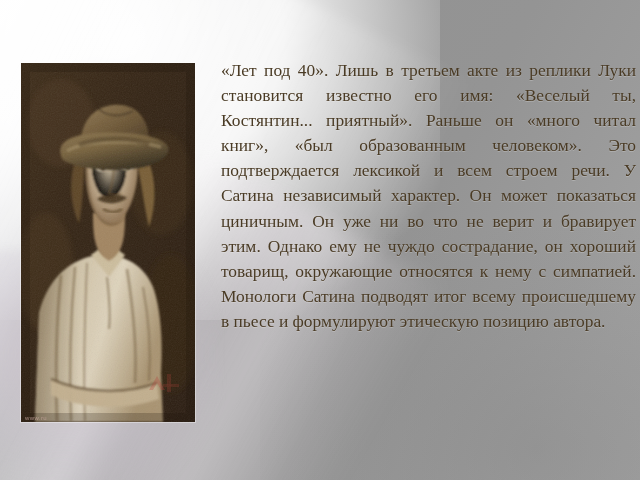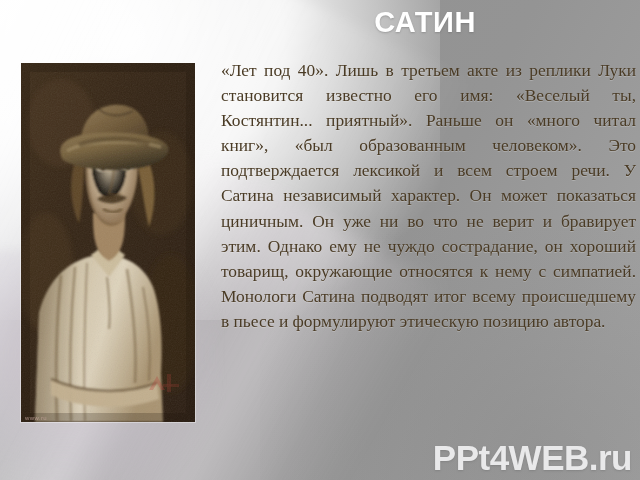--- a/index.html
+++ b/index.html
@@ -347,21 +347,19 @@
     </svg>
 
     <svg class="wm-photo" viewBox="0 0 58 36">
       <path d="M22 6 L30 20 L26 20 L22 13 L18 20 L14 20 Z" fill="#b5413a" opacity="0.75"></path>
       <path d="M32 4 L36 4 L36 22 L32 22 Z" fill="#b5413a" opacity="0.6"></path>
       <path d="M28 14 L44 14 L44 17 L28 17 Z" fill="#b5413a" opacity="0.55"></path>
     </svg>
     <div class="wm-photo-text">www.ru</div>
   </div>
 
-  <div class="title">САТИН</div>
 
   <div class="body-text">
     <p>«Лет под 40». Лишь в третьем акте из реплики Луки становится известно его имя: «Веселый ты, Костянтин... приятный». Раньше он «много читал книг», «был образованным человеком». Это подтверждается лексикой и всем строем речи. У Сатина независимый характер. Он может показаться циничным. Он уже ни во что не верит и бравирует этим. Однако ему не чуждо сострадание, он хороший товарищ, окружающие относятся к нему с симпатией. Монологи Сатина подводят итог всему происшедшему в пьесе и формулируют этическую позицию автора.</p>
   </div>
 
-  <div class="wm-corner">PPt4WEB.ru</div>
 
 </div>
 
 </body></html>

